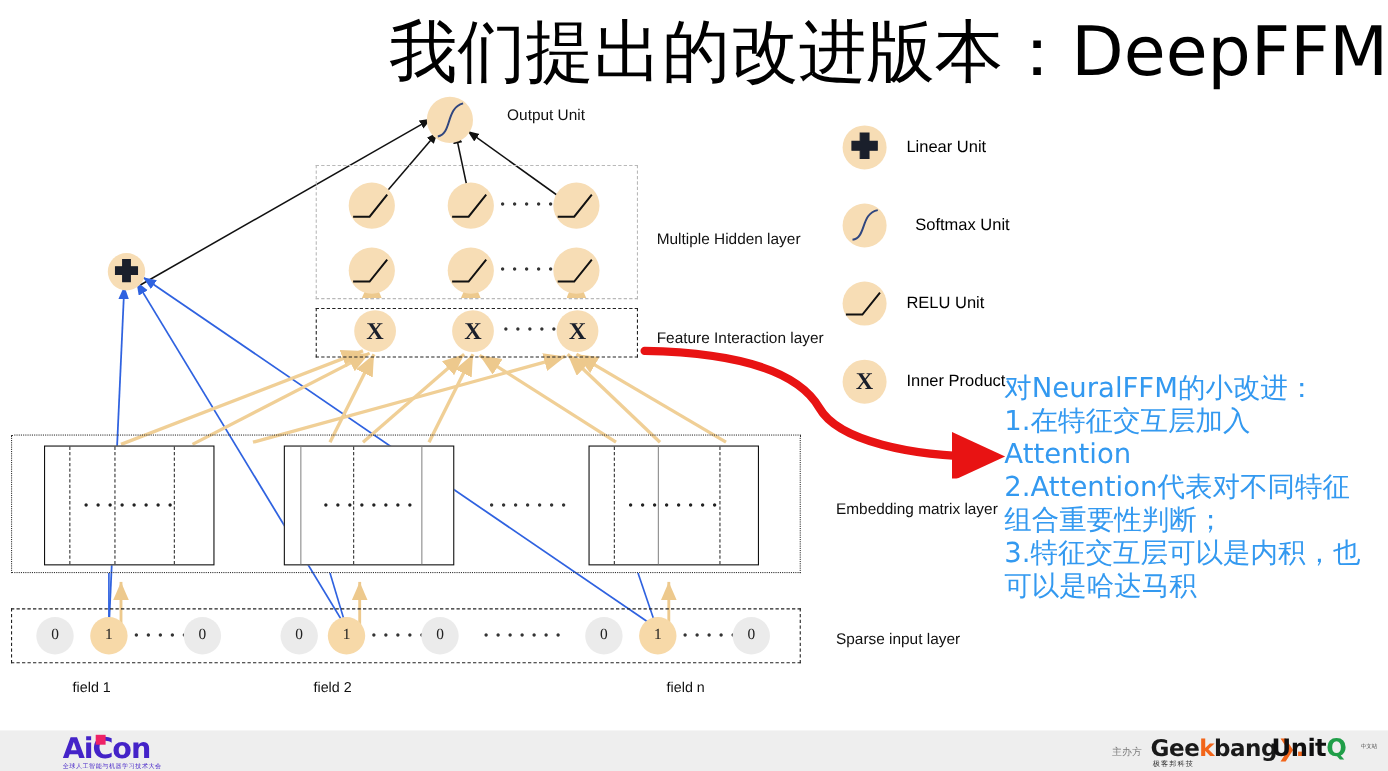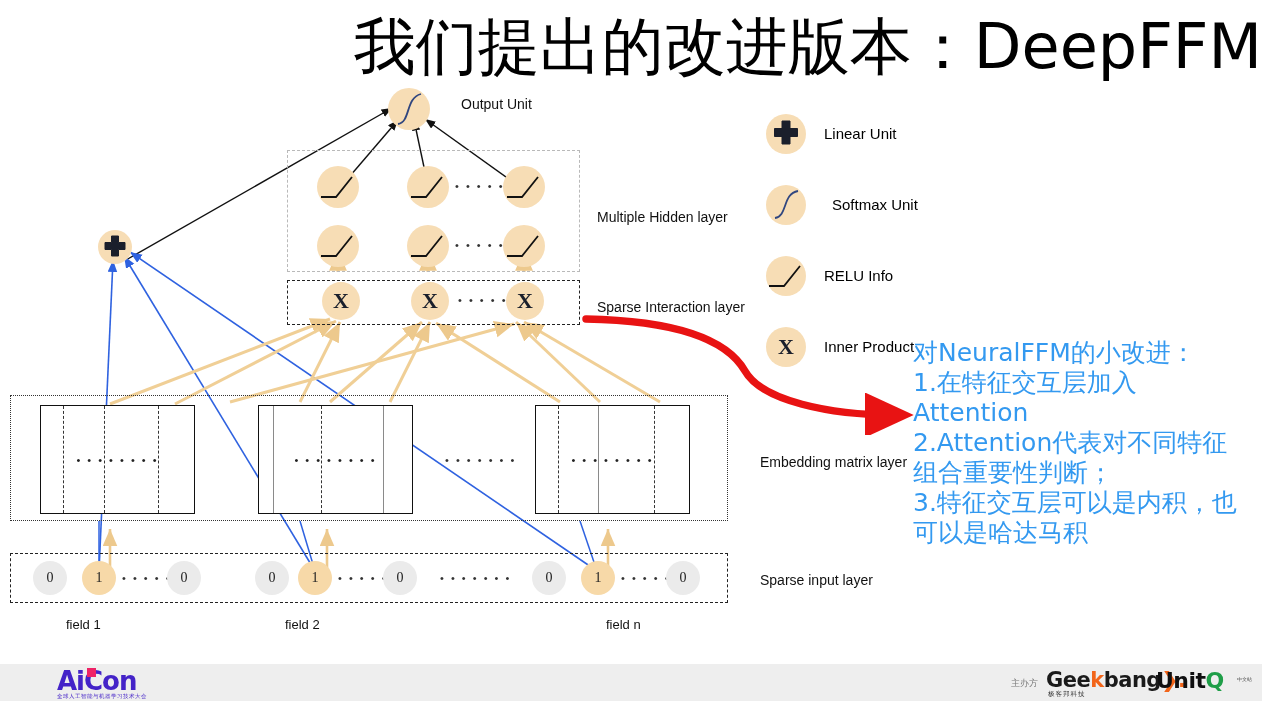--- a/index.html
+++ b/index.html
@@ -433,21 +433,21 @@
 
     <div class="lbl" style="left:597px; top:125px;text-align:right;">Multiple Hidden layer</div>
 
     <div class="box-dashed-black" style="left:287px; top:196px; width:293px; height:45px;"></div>
 
     <div class="xunit" style="left:322px; top:198px; width:38px; height:38px; line-height:38px;">X</div>
     <div class="xunit" style="left:411px; top:198px; width:38px; height:38px; line-height:38px;">X</div>
     <div class="dots-h" style="left:458px; top:210px;">• • • • • •</div>
     <div class="xunit" style="left:506px; top:198px; width:38px; height:38px; line-height:38px;">X</div>
 
-    <div class="lbl" style="left:597px; top:215px;">Sparse Interaction layer</div>
+    <div class="lbl" style="left:597px; top:215px;">Feature Interaction layer</div>
 
     <div class="box-dotted-black" style="left:10px; top:311px; width:718px; height:126px;"></div>
 
     <div class="emb-matrix" style="left:40px; top:321px; width:155px; height:109px;">
       <div class="emb-col" style="left:22px;"></div>
       <div class="emb-col" style="left:63px;"></div>
       <div class="emb-col" style="left:117px;"></div>
       <div class="emb-dots">• • • • • • • •</div>
     </div>
 
@@ -513,21 +513,21 @@
       </div>
       <div class="legend-text" style="left:66px;">Softmax Unit</div>
     </div>
 
     <div class="legend-row" style="top:142px;">
       <div class="legend-icon">
         <svg width="40" height="40" viewBox="0 0 40 40">
           <path d="M3,30 L18,30 L34,10" stroke="#111111" stroke-width="1.8" fill="none"></path>
         </svg>
       </div>
-      <div class="legend-text" style="left:58px;">RELU Info</div>
+      <div class="legend-text" style="left:58px;">RELU Unit</div>
     </div>
 
     <div class="legend-row" style="top:213px;">
       <div class="legend-icon" style="text-align:center; line-height:40px; font-size:22px; font-weight:bold; color:#1a1f2b; font-family:'Liberation Serif',serif;">
         <span>X</span>
       </div>
       <div class="legend-text" style="left:58px;">Inner Product</div>
     </div>
   </div>
 

